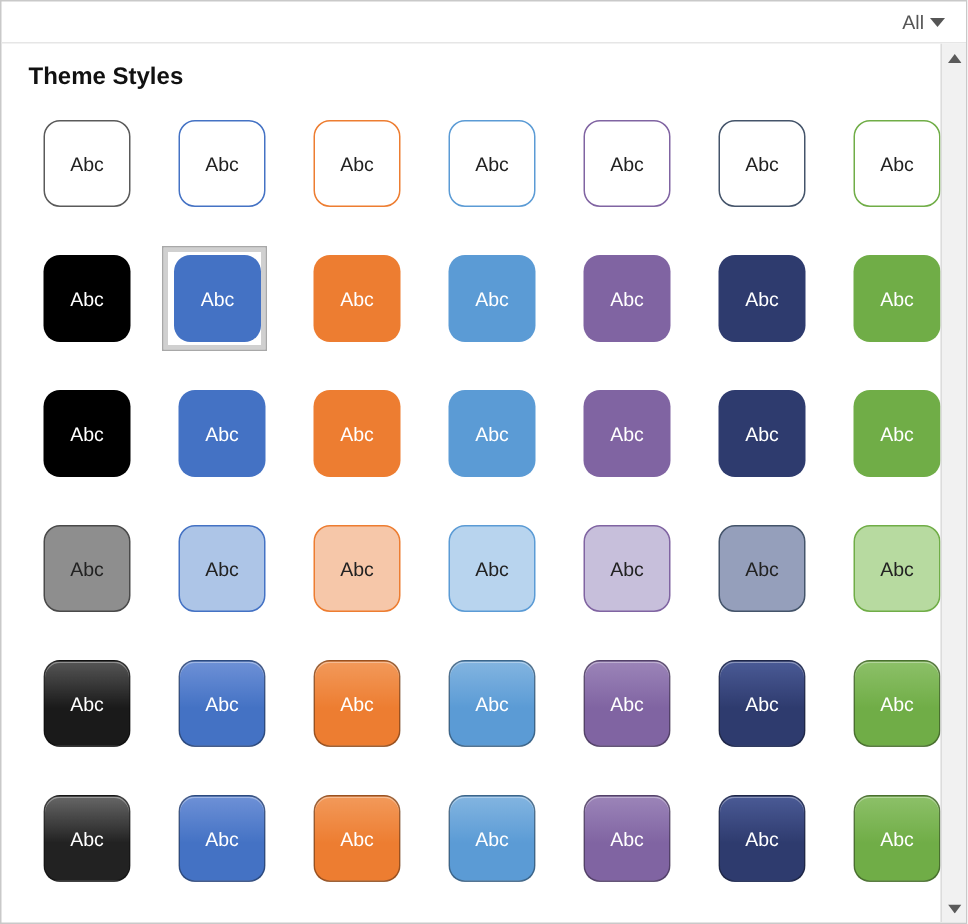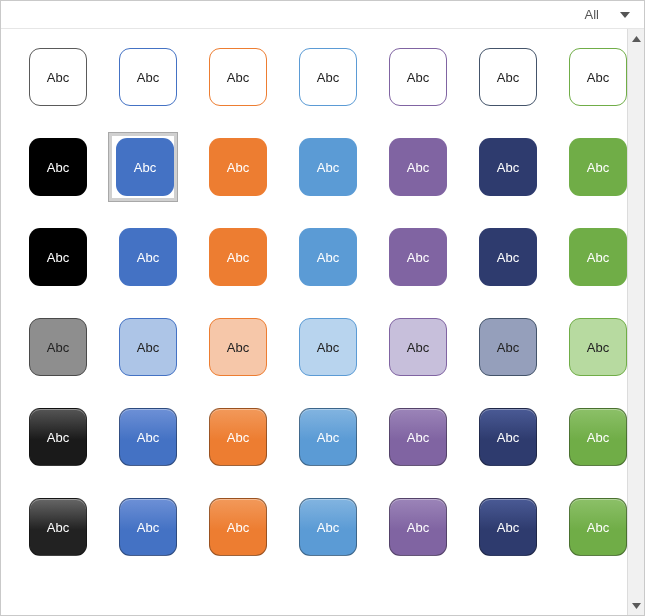--- a/index.html
+++ b/index.html
@@ -23,21 +23,21 @@
     align-items: center;
     justify-content: flex-end;
     padding: 0 10px;
     border-bottom: 1px solid #e6e6e6;
     font-size: 13px;
     color: #555;
   }
   .filter-btn {
     display: inline-flex;
     align-items: center;
-    gap: 21px;
+    gap: 4px;
     padding: 2px 4px;
     cursor: pointer;
   }
   .filter-btn svg { display: block; }
   .panel-body {
     flex: 1;
     display: flex;
     overflow: hidden;
   }
   .content {
@@ -110,20 +110,21 @@
       <span>
         <svg width="10" height="6" viewBox="0 0 10 6">
             <path d="M0 0 L5 6 L10 0 Z" fill="#555"></path>
           </svg>
       </span>
     </div>
   </div>
 
   <div class="panel-body">
     <div class="content">
+      <div class="section-title">Theme Styles</div>
       <div class="grid" id="grid">
           <div class="swatch-wrap">
             <div class="swatch" style="background: rgb(255, 255, 255); border: 1.5px solid rgb(90, 90, 90); color: rgb(34, 34, 34);">Abc</div>
           </div>
           <div class="swatch-wrap">
             <div class="swatch" style="background: rgb(255, 255, 255); border: 1.5px solid rgb(68, 114, 196); color: rgb(34, 34, 34);">Abc</div>
           </div>
           <div class="swatch-wrap">
             <div class="swatch" style="background: rgb(255, 255, 255); border: 1.5px solid rgb(237, 125, 49); color: rgb(34, 34, 34);">Abc</div>
           </div>

